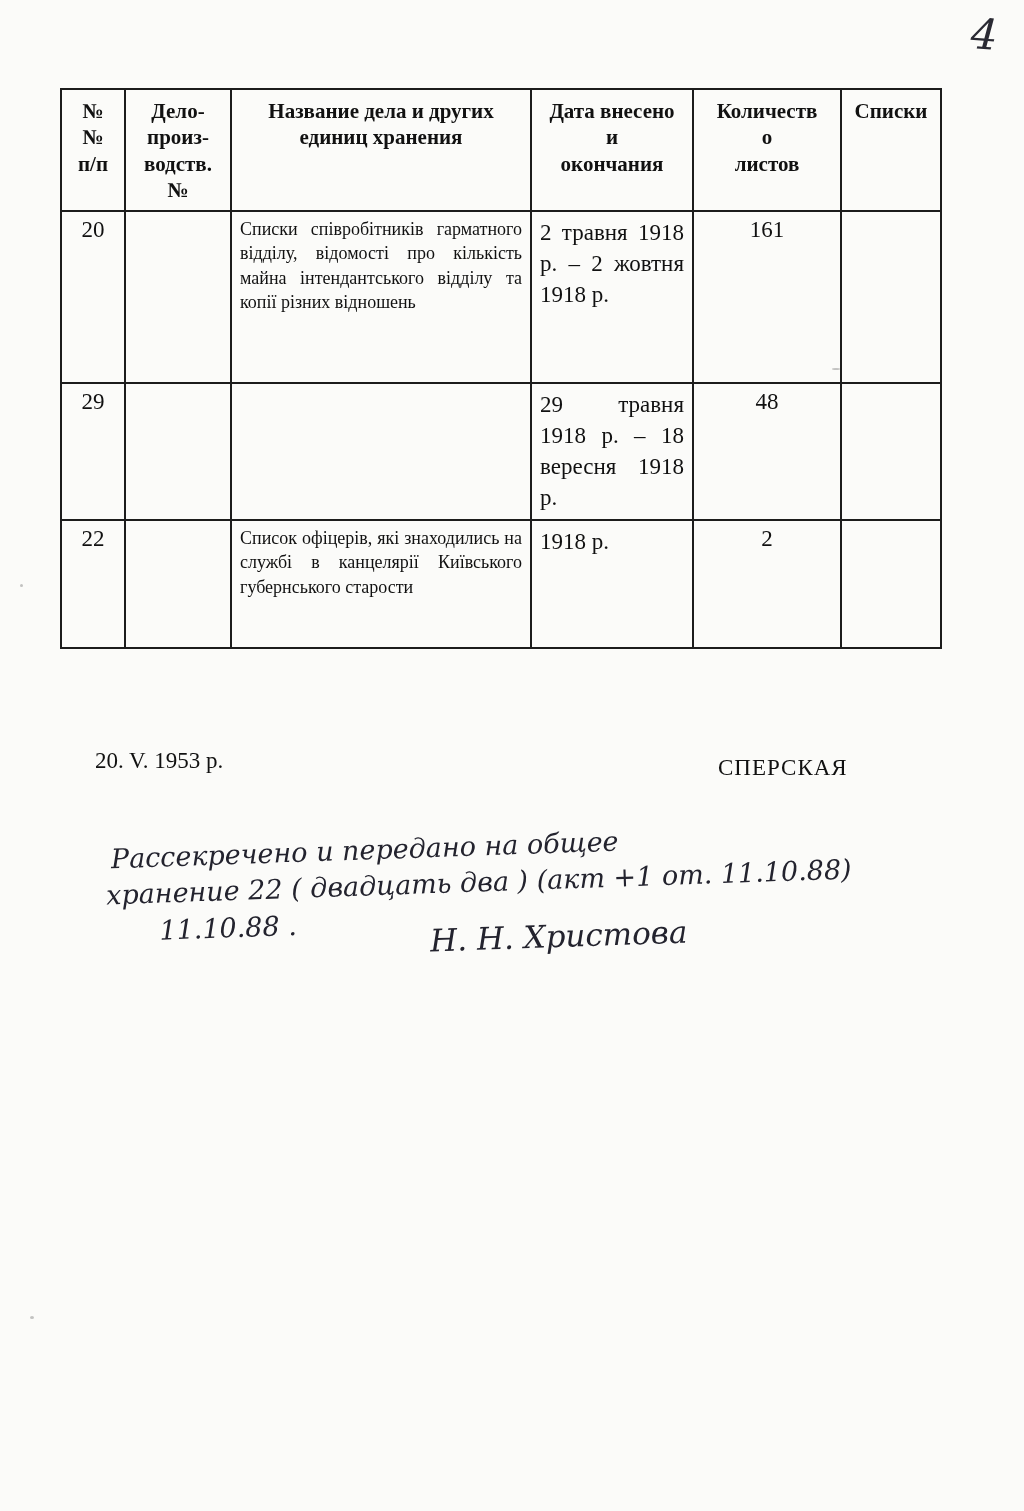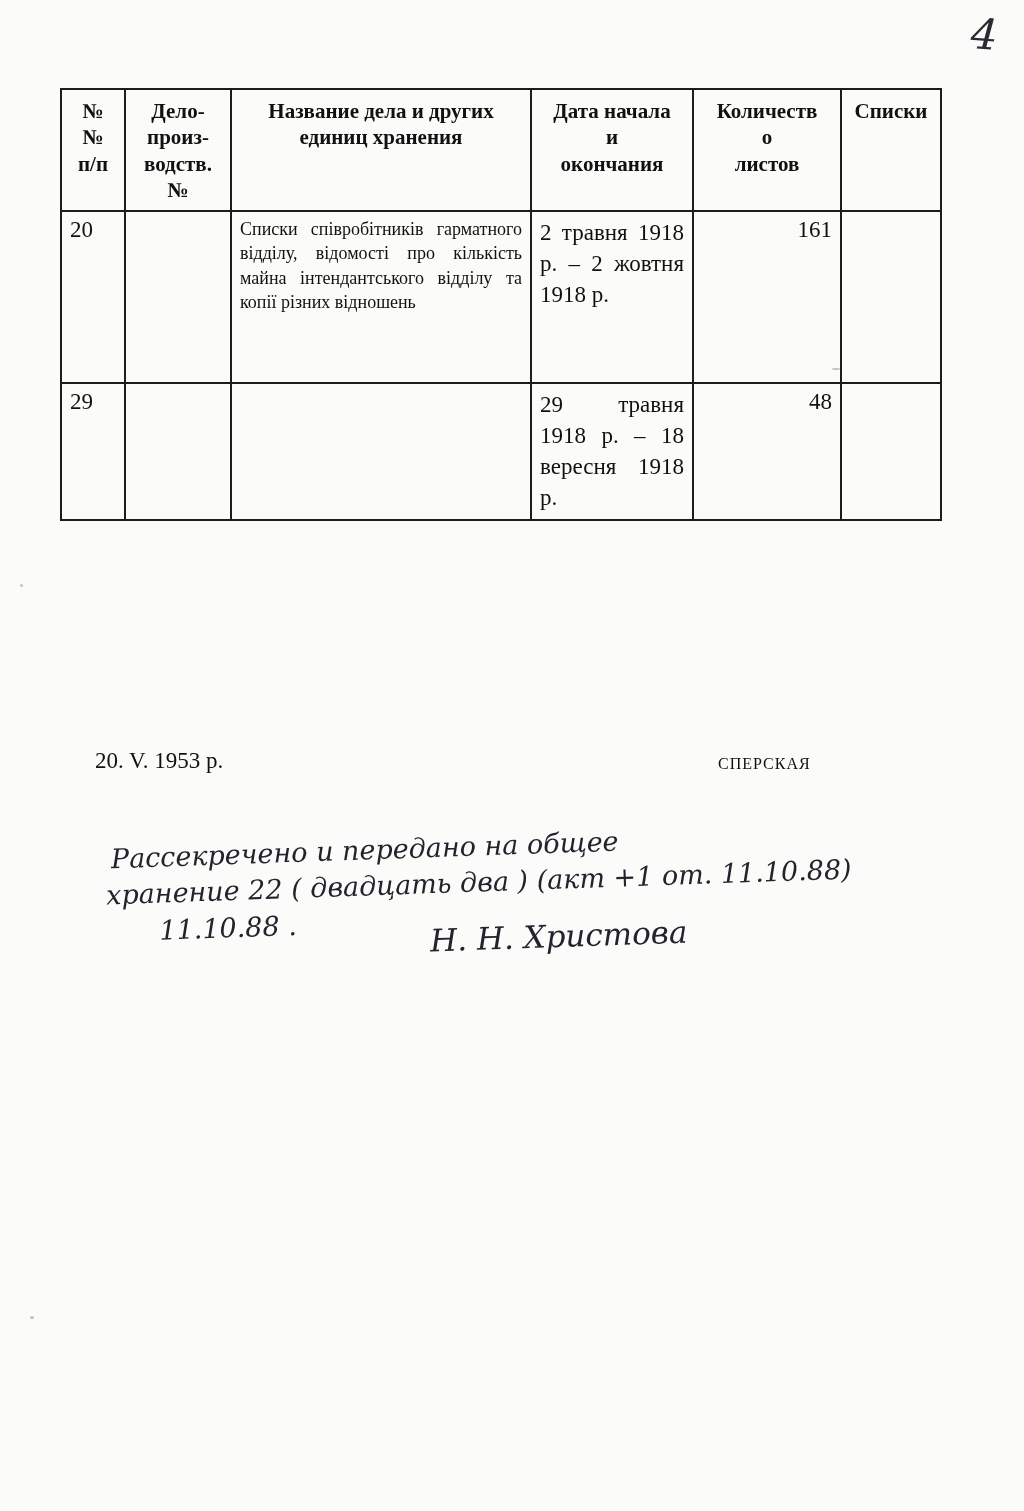--- a/index.html
+++ b/index.html
@@ -42,38 +42,38 @@
   }
   table.doc-table th {
     font-size: 21px;
     font-weight: bold;
     text-align: center;
     white-space: pre-line;
     line-height: 1.25;
     padding-top: 8px;
   }
   td.cell-num {
-    text-align: left;
+    text-align: center;
     font-size: 23px;
     padding-top: 6px;
   }
   td.cell-title {
     font-size: 18px;
     text-align: justify;
     text-align-last: left;
     line-height: 1.35;
   }
   td.cell-date {
     font-size: 23px;
     text-align: justify;
     text-align-last: left;
     line-height: 1.35;
   }
   td.cell-sheets {
-    text-align: right;
+    text-align: center;
     font-size: 23px;
     padding-top: 6px;
   }
   tr.row-20 { height: 172px; }
   tr.row-21 { height: 122px; }
   tr.row-22 { height: 128px; }
   tr.header-row { height: 122px; }
 
   
   .summary {
@@ -83,21 +83,21 @@
     line-height: 1.45;
   }
   .footer-date {
     position: absolute;
     left: 95px; top: 748px;
     font-size: 23px;
   }
   .footer-name {
     position: absolute;
     left: 718px; top: 755px;
-    font-size: 16px;
+    font-size: 23px;
     letter-spacing: 1px;
   }
 
   
   .handwriting {
     position: absolute;
     left: 112px; top: 828px;
     font-family: "DejaVu Serif", serif;
     font-style: italic;
     font-size: 27px;
@@ -140,21 +140,21 @@
       <tr class="header-row">
         <th>№
 №
 п/п</th>
         <th>Дело-
 произ-
 водств.
 №</th>
         <th>Название дела и других
 единиц хранения</th>
-        <th>Дата начала
+        <th>Дата внесено
 и
 окончания</th>
         <th>Количеств
 о
 листов</th>
         <th>Списки</th>
       </tr>
     </thead>
     <tbody>
       <tr class="row-20">
@@ -166,20 +166,28 @@
         <td class="cell-num"></td>
       </tr>
       <tr class="row-21">
         <td class="cell-num">29</td>
         <td class="cell-num"></td>
         <td class="cell-title"></td>
         <td class="cell-date">29 травня 1918 р. – 18 вересня 1918 р.</td>
         <td class="cell-sheets">48</td>
         <td class="cell-num"></td>
       </tr>
+      <tr class="row-22">
+        <td class="cell-num">22</td>
+        <td class="cell-num"></td>
+        <td class="cell-title">Список офіцерів, які знаходились на службі в канцелярії Київського губернського старости</td>
+        <td class="cell-date">1918 р.</td>
+        <td class="cell-sheets">2</td>
+        <td class="cell-num"></td>
+      </tr>
     </tbody>
   </table>
 
   <div class="summary">
   </div>
 
   <div class="footer-date">20. V. 1953 р.</div>
 
   <div class="footer-name">СПЕРСКАЯ</div>
 

